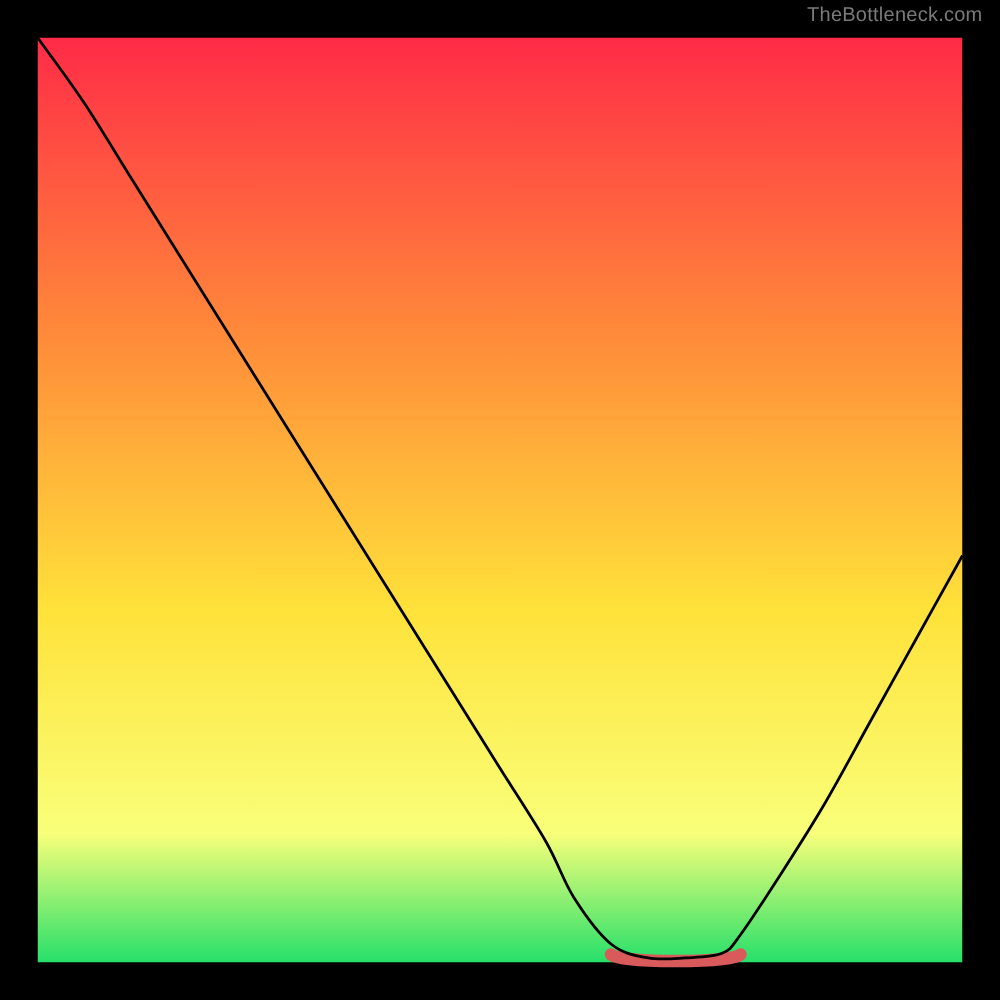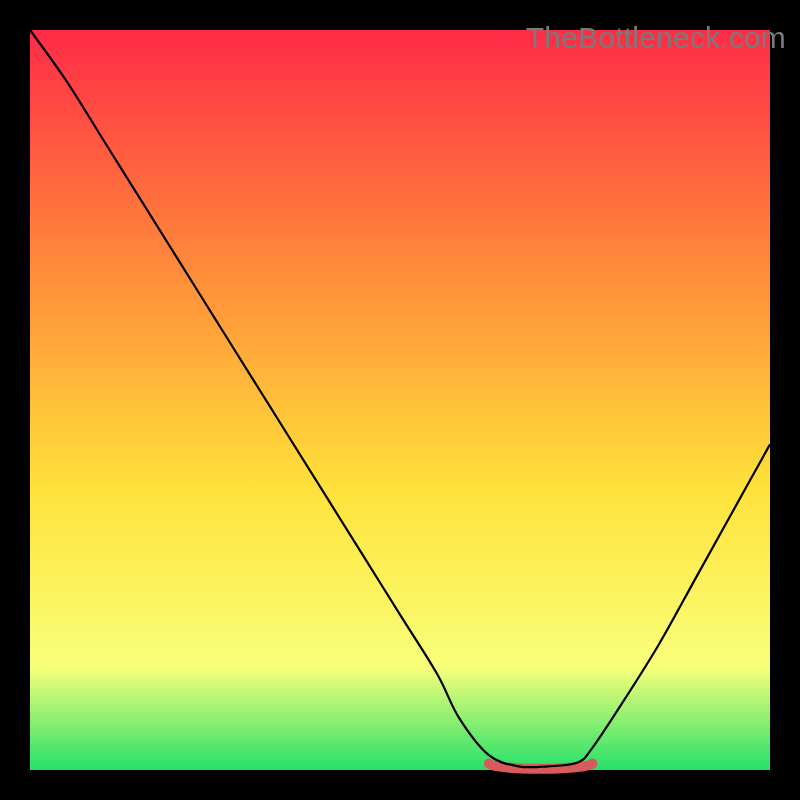--- a/index.html
+++ b/index.html
@@ -1,17 +1,17 @@
 <!DOCTYPE html>
 <html><head>
 <meta charset="utf-8">
 <style>
   * { margin: 0; padding: 0; box-sizing: border-box; }
   body { width: 800px; height: 800px; background: #000; position: relative; font-family: Arial, sans-serif; }
-  .watermark { position: absolute; top: 4px; right: 14px; color: #7a7a7a; font-size: 30px; font-weight: 500; letter-spacing: 0.2px; z-index: 3; margin-top: 17px; }
+  .watermark { position: absolute; top: 4px; right: 14px; color: #7a7a7a; font-size: 16px; font-weight: 500; letter-spacing: 0.2px; z-index: 3; }
   .plot { position: absolute; left: 30px; top: 30px; width: 740px; height: 740px; }
   .gradient { width: 100%; height: 100%; position: absolute; }
   svg.curve { position: absolute; left: 0; top: 0; width: 740px; height: 740px; overflow: visible; }
 </style>
 </head>
 <body>
 
 <div class="watermark">TheBottleneck.com</div>
 
 <div class="plot">

